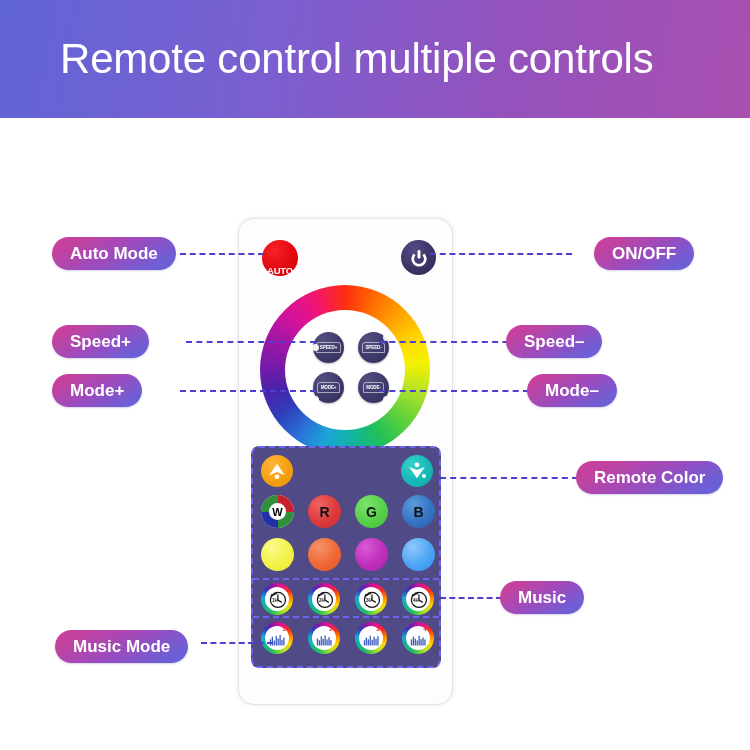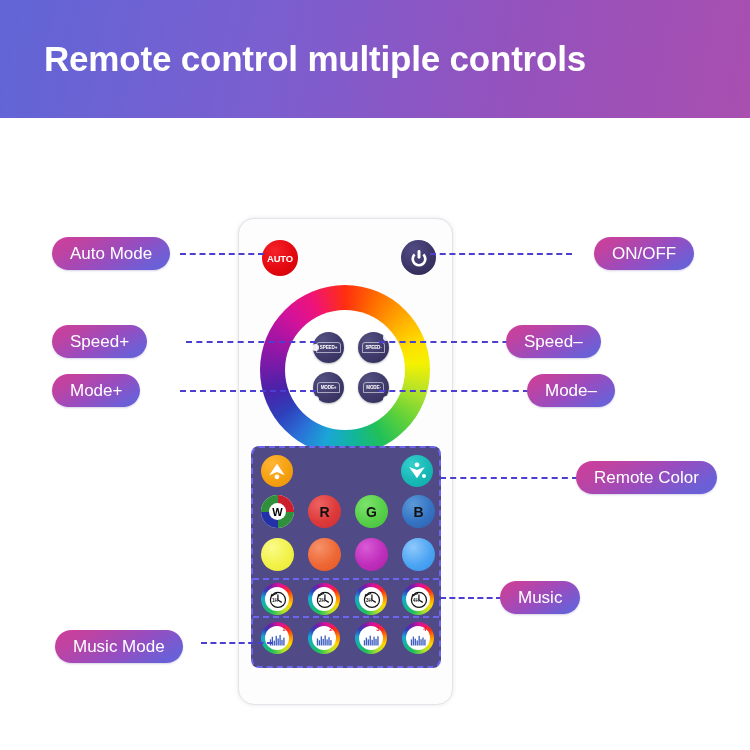--- a/index.html
+++ b/index.html
@@ -18,24 +18,24 @@
     position: absolute;
     left: 0; top: 0;
     width: 750px;
     height: 118px;
     background: linear-gradient(100deg, #6165d6 0%, #7a5fd0 35%, #9452bd 68%, #a94fb0 100%);
     display: flex;
     align-items: center;
   }
   #header-title {
     color: #ffffff;
-    font-size: 35px;
-    font-weight: bold;
+    font-size: 42px;
+    font-weight: normal;
     letter-spacing: -0.2px;
-    padding-left: 44px;
+    padding-left: 60px;
     white-space: nowrap;
   }
 
   
   #remote-body {
     position: absolute;
     left: 238px;
     top: 218px;
     width: 215px;
     height: 487px;
@@ -45,21 +45,21 @@
     box-shadow: 0 0 4px rgba(120,120,150,0.18);
   }
 
   
   #auto-button {
     position: absolute;
     left: 262px; top: 240px;
     width: 36px; height: 36px;
     border-radius: 50%;
     background: radial-gradient(circle at 36% 30%, #f4232a 0%, #e4080f 55%, #cc0208 100%);
-    display: flex; align-items: center; justify-content: center;
+    display: flex; align-items: flex-end; justify-content: center;
   }
   #auto-button span {
     color: #fff; font-size: 9.5px; font-weight: bold; letter-spacing: -0.2px;
   }
 
   
   #power-button {
     position: absolute;
     left: 401px; top: 240px;
     width: 35px; height: 35px;
@@ -207,20 +207,21 @@
     position: absolute;
     height: 33px;
     border-radius: 17px;
     background: linear-gradient(150deg, #cf3e9d 0%, #c2429f 18%, #9a4cbe 52%, #6d5fd6 85%, #6561d8 100%);
     display: flex; align-items: center; justify-content: center;
     padding: 12px 18px;
     color: #ffffff;
     font-size: 17px;
     white-space: nowrap;
     box-shadow: 0 1px 2px rgba(90,80,160,0.25);
+    font-weight: bold;
   }
 
   #pill-auto-mode    { left: 52px;  top: 237px; }
   #pill-speed-plus   { left: 52px;  top: 325px; }
   #pill-mode-plus    { left: 52px;  top: 374px; }
   #pill-music-mode   { left: 55px;  top: 630px; }
 
   #pill-on-off       { left: 594px; top: 237px; }
   #pill-speed-minus  { left: 506px; top: 325px; }
   #pill-mode-minus   { left: 527px; top: 374px; }

